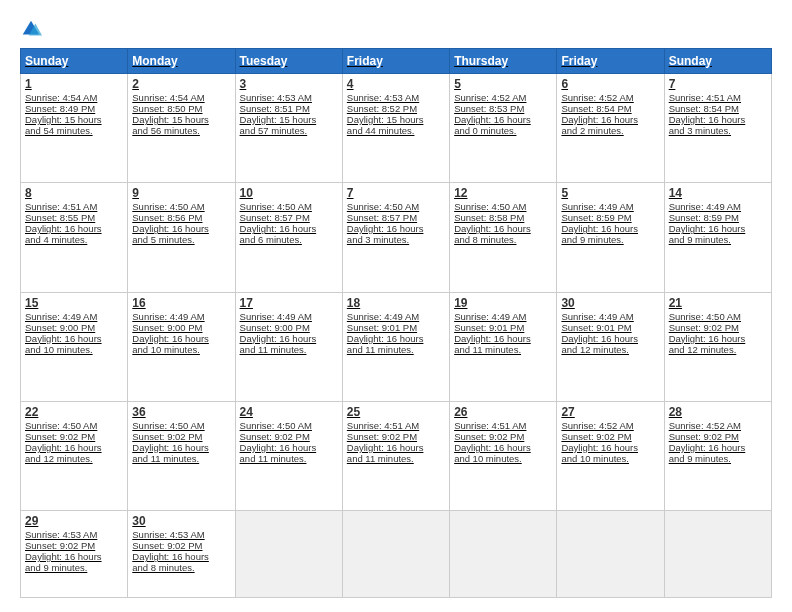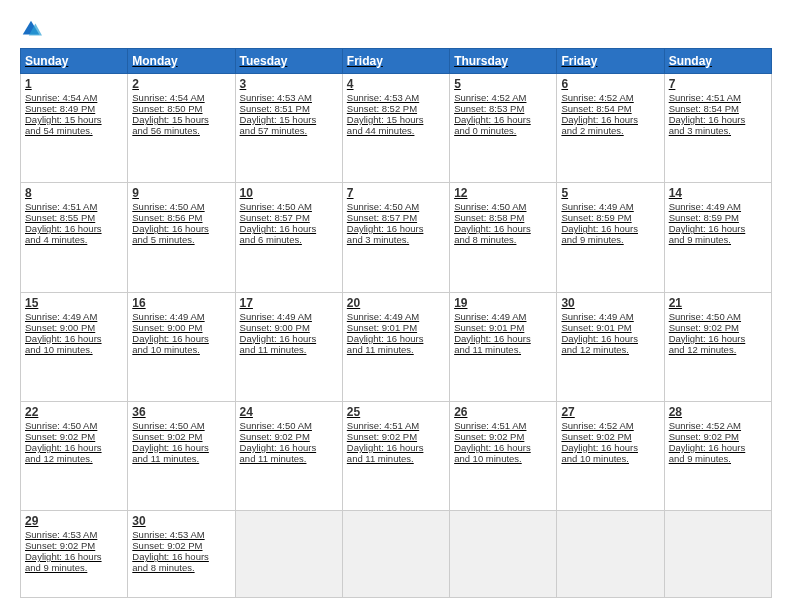--- a/index.html
+++ b/index.html
@@ -244,21 +244,21 @@
             <div>and 10 minutes.</div>
           </td>
           <td>
             <span class="day-num">17</span>
             <div>Sunrise: 4:49 AM</div>
             <div>Sunset: 9:00 PM</div>
             <div>Daylight: 16 hours</div>
             <div>and 11 minutes.</div>
           </td>
           <td>
-            <span class="day-num">20</span>
+            <span class="day-num">18</span>
             <div>Sunrise: 4:49 AM</div>
             <div>Sunset: 9:01 PM</div>
             <div>Daylight: 16 hours</div>
             <div>and 11 minutes.</div>
           </td>
           <td>
             <span class="day-num">19</span>
             <div>Sunrise: 4:49 AM</div>
             <div>Sunset: 9:01 PM</div>
             <div>Daylight: 16 hours</div>

